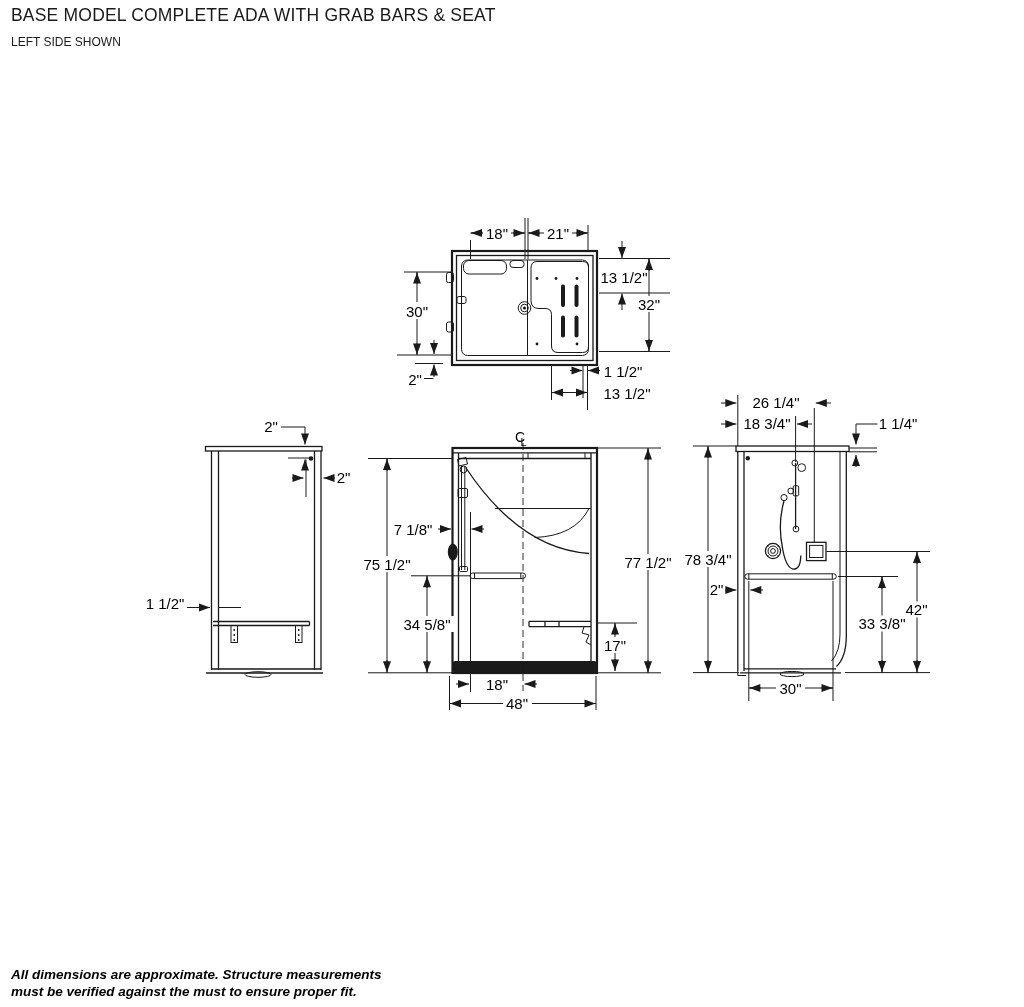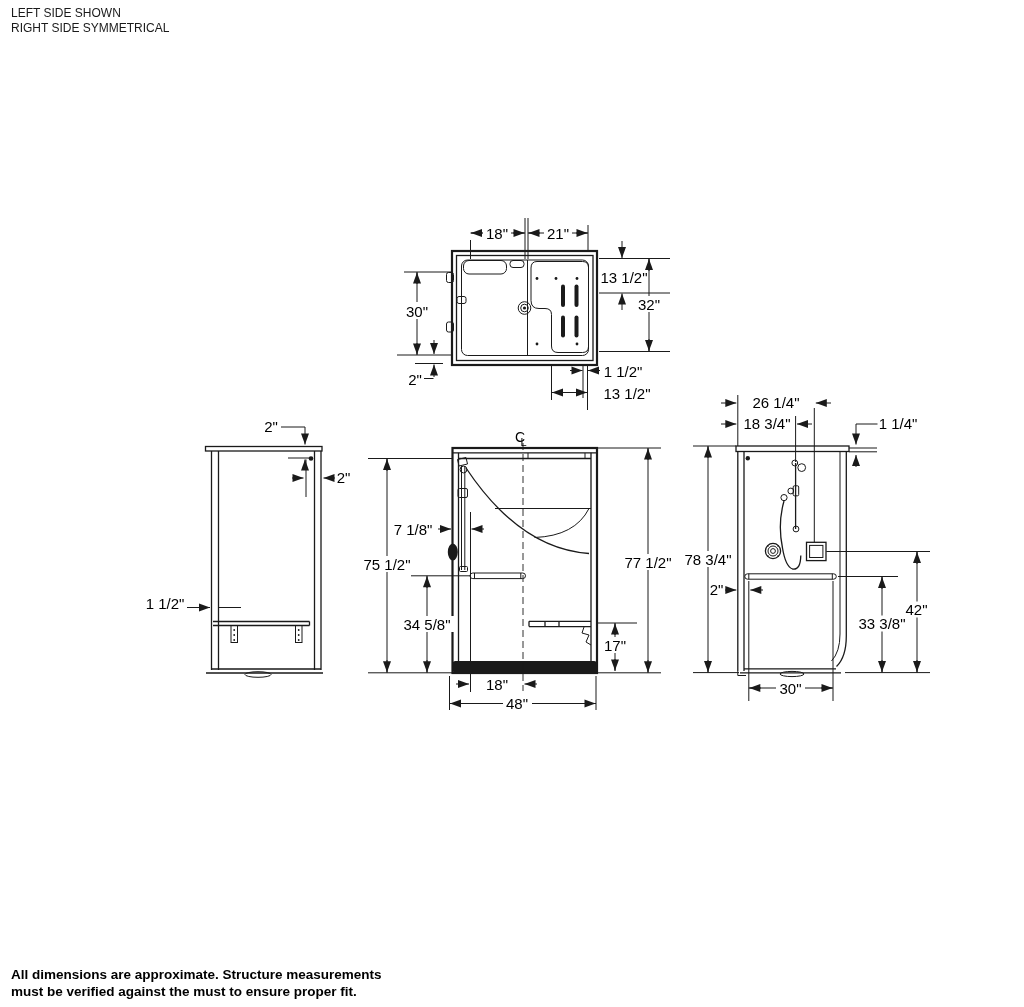--- a/index.html
+++ b/index.html
@@ -1,36 +1,36 @@
 <!DOCTYPE html>
 <html><head>
 <meta charset="utf-8">
 <style>
   html,body{margin:0;padding:0;background:#fff;width:1024px;height:1007px;overflow:hidden;}
   body{font-family:"Liberation Sans",sans-serif;color:#1a1a1a;position:relative;}
   .title-block{position:absolute;left:11px;top:5px;}
   .title-main{font-size:17.5px;letter-spacing:0.2px;color:#1a1a1a;}
-  .title-sub{font-size:12px;margin-top:1px;color:#1a1a1a;}
-  .note-block{position:absolute;left:11px;top:966px;font-weight:bold;font-size:13.5px;line-height:17px;color:#000;}
+  .title-sub{font-size:12px;margin-top:9px;color:#1a1a1a;}
+  .note-block{position:absolute;left:11px;top:966px;font-weight:bold;font-size:13.5px;line-height:17px;color:#000;font-style:italic;}
   svg{position:absolute;left:0;top:0;font-family:"Liberation Sans",sans-serif;}
   .s{stroke:#1a1a1a;fill:none;stroke-width:1.3;}
   .s2{stroke:#1a1a1a;fill:none;stroke-width:2.2;}
   .d{stroke:#1a1a1a;fill:none;stroke-width:1;}
   .f{fill:#1a1a1a;stroke:none;}
   .w{fill:#ffffff;stroke:none;}
   text{fill:#000;stroke:none;font-size:15px;text-anchor:middle;dominant-baseline:central;}
   .cl1{font-size:14px;} .cl2{font-size:11px;}
   .dash{stroke-dasharray:7 4;stroke-width:0.9;}
 </style>
 </head>
 <body>
 
 <div class="title-block">
+  <div class="title-main">BASE MODEL COMPLETE ADA WITH GRAB BARS &amp; SEAT</div>
   <div class="title-sub">LEFT SIDE SHOWN</div>
-  <div class="title-sub">RIGHT SIDE SYMMETRICAL</div>
 </div>
 
 <svg width="1024" height="1007" viewBox="0 0 1024 1007">
   <defs>
     <marker id="ar" markerUnits="userSpaceOnUse" markerWidth="12" markerHeight="9" refX="11.5" refY="4.5" orient="auto">
       <path d="M0.5,0.5 L11.5,4.5 L0.5,8.5 Z" fill="#1a1a1a"></path>
     </marker>
   </defs>
 
   <g>

